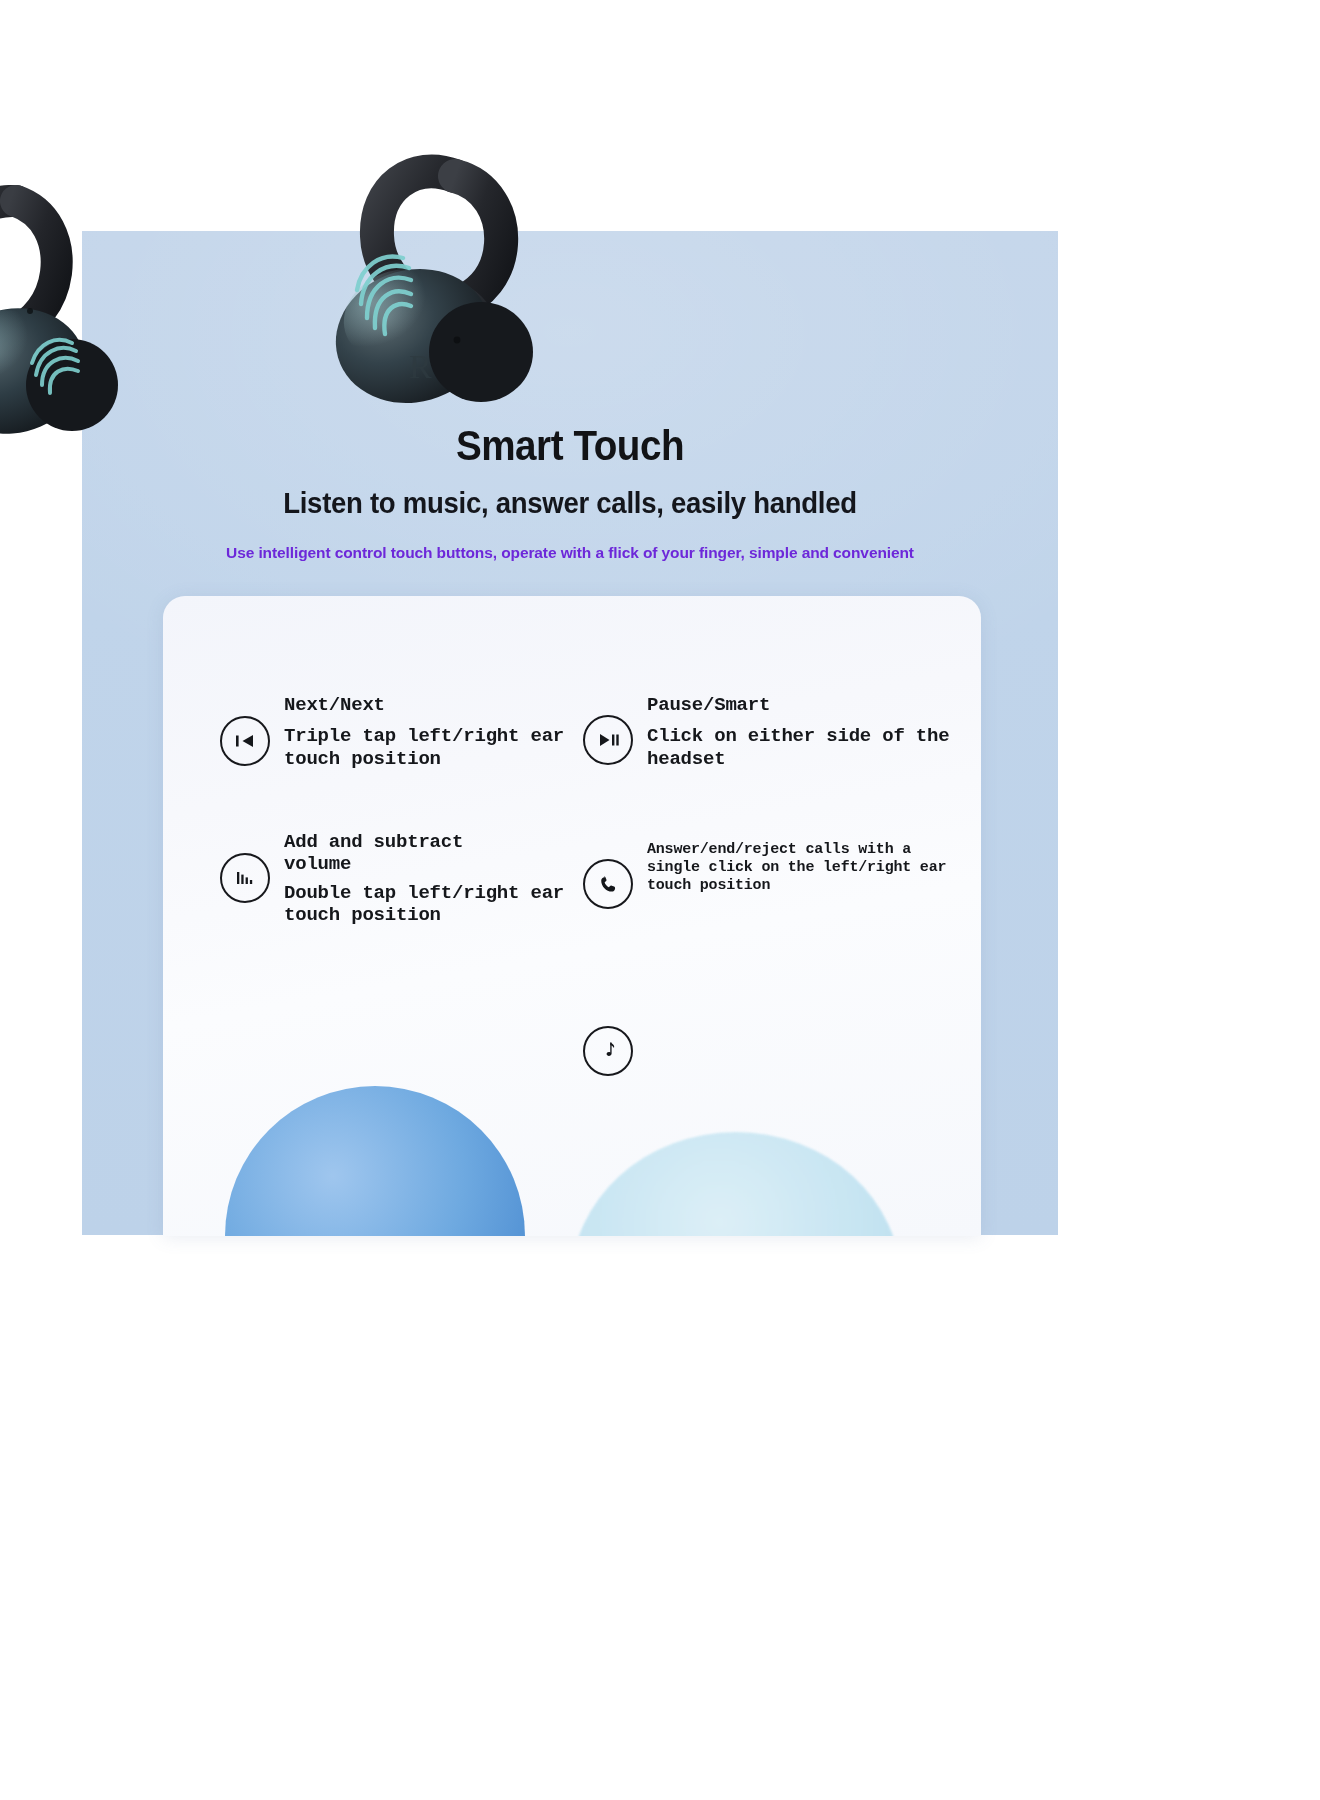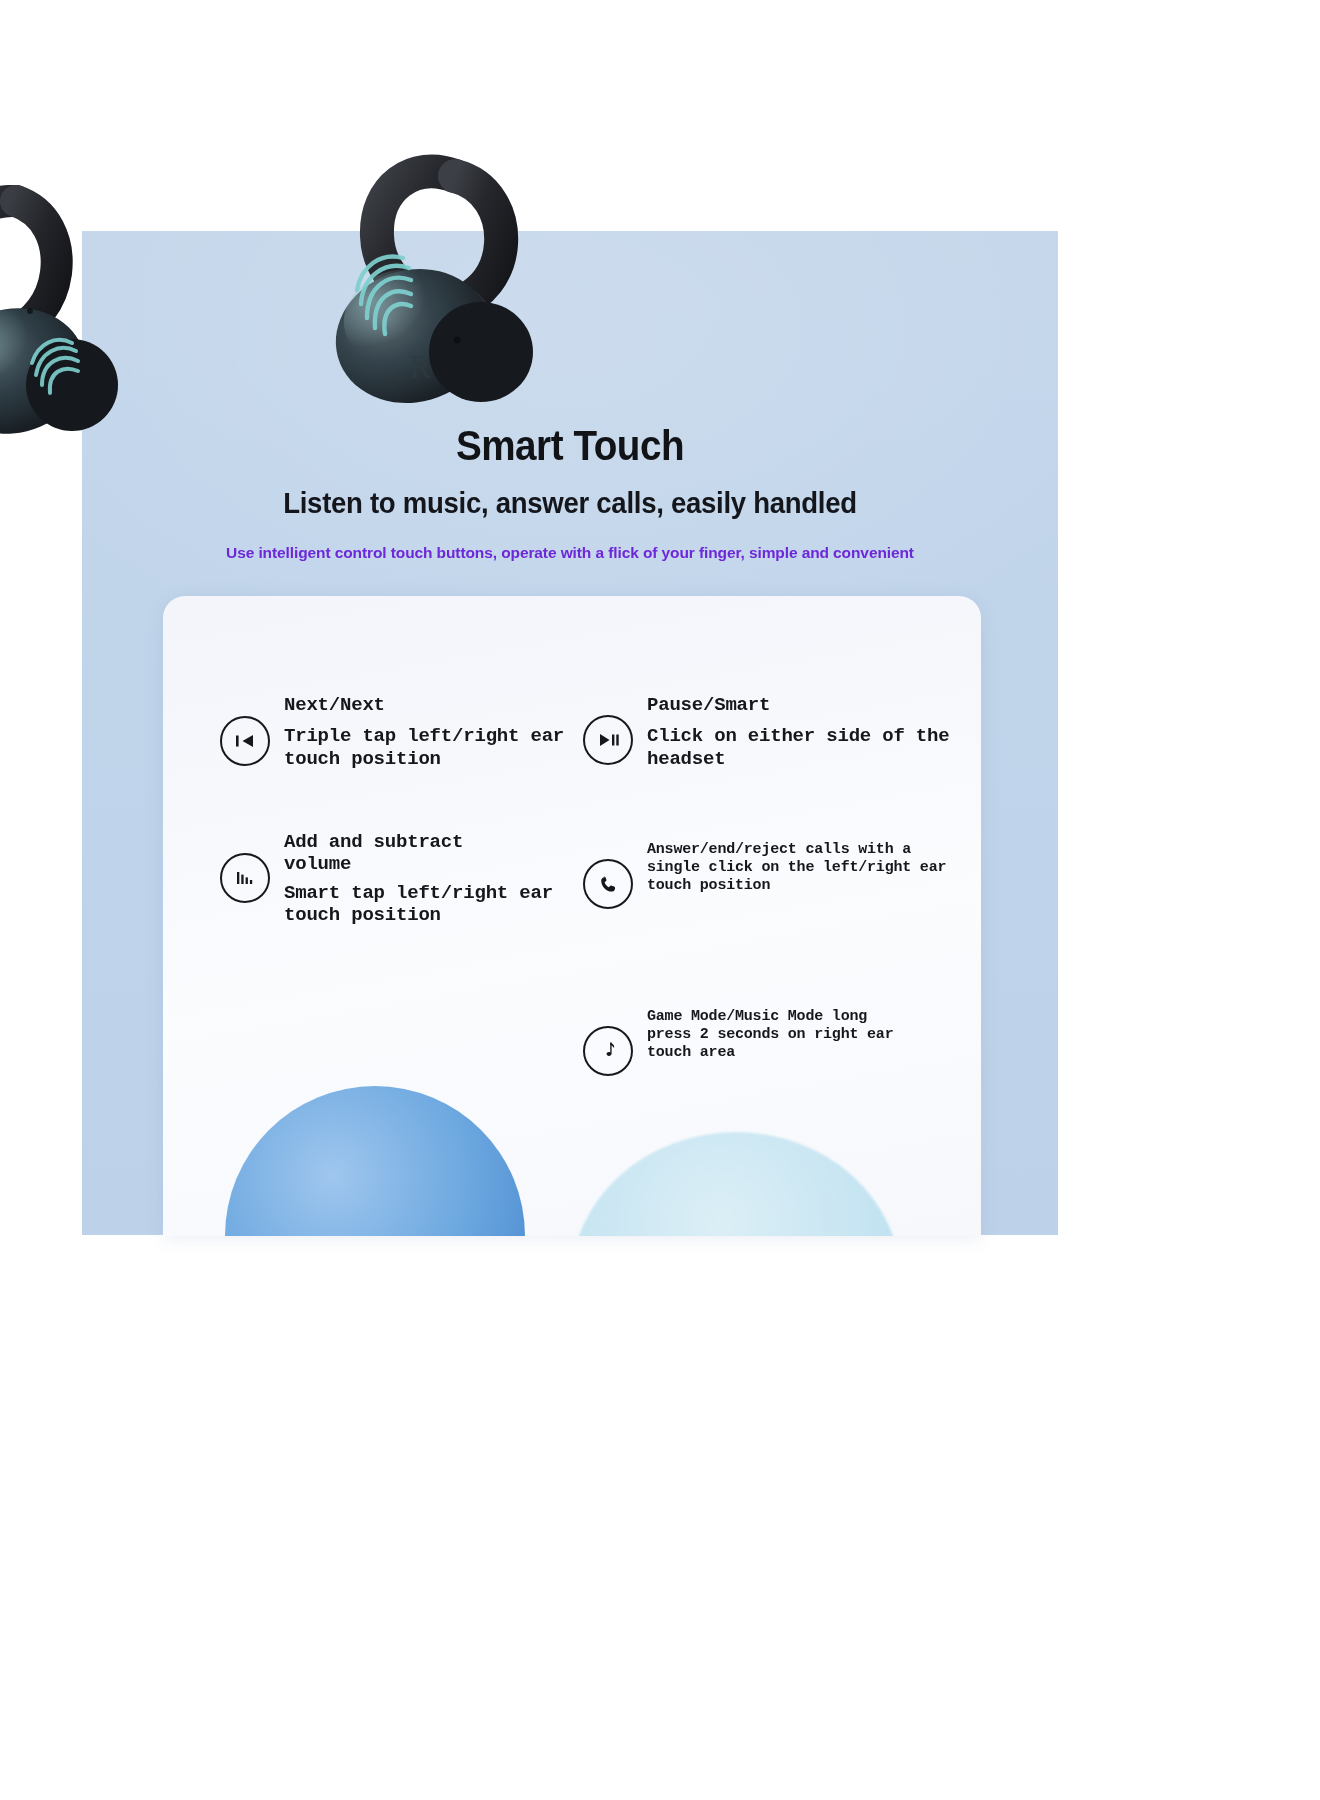--- a/index.html
+++ b/index.html
@@ -154,21 +154,21 @@
         <svg width="22" height="20" viewBox="0 0 22 20">
           <rect x="3" y="4" width="2.3" height="12" fill="#15171b"></rect>
           <rect x="7.3" y="6.6" width="2.3" height="9.4" fill="#15171b"></rect>
           <rect x="11.6" y="9.4" width="2.3" height="6.6" fill="#15171b"></rect>
           <rect x="15.9" y="12" width="2.3" height="4" fill="#15171b"></rect>
         </svg>
       </div>
       <div class="texts">
         <div class="f-title multi">Add and subtract
 volume</div>
-        <div class="f-desc tight">Smart tap left/right ear
+        <div class="f-desc tight">Double tap left/right ear
 touch position</div>
       </div>
     </div>
 
     <div class="row" id="row-call">
       <div class="icon-wrap">
         <svg width="23" height="23" viewBox="0 0 24 24">
           <path d="M7.2 3.4c.8 0 1.3.4 1.6 1.1l1 2.4c.3.7.1 1.3-.5 1.8l-1 .8c-.2.2-.3.4-.2.7.5 1.6 2.1 3.5 3.8 4.5.3.2.6.1.8-.1l.9-1c.5-.6 1.1-.7 1.8-.4l2.4 1c.7.3 1.1.9 1.1 1.6 0 1.9-1.6 3.6-3.5 3.6-5.7 0-11-5.6-11-11.4 0-1.9 1.6-3.5 3.5-3.5 0 0 .2 0 .3 0z" fill="#15171b"></path>
         </svg>
       </div>
@@ -179,25 +179,20 @@
       </div>
     </div>
 
 
     <div class="row" id="row-mode">
       <div class="icon-wrap">
         <svg width="20" height="22" viewBox="0 0 20 22">
           <path d="M13.6 2.6 L13.6 13.6 C13.6 15 12.3 16 10.9 16 C9.6 16 8.6 15.2 8.6 14.1 C8.6 13 9.6 12.1 10.9 12.1 C11.4 12.1 11.9 12.25 12.25 12.5 L12.25 5.6 L12.25 2.6 Z" fill="#15171b"></path>
           <path d="M12.25 2.6 C13.6 3.4 15.2 4.2 15.9 5.6 C16.3 6.5 16.2 7.4 15.9 8.1 C15.5 6.8 14 5.7 12.25 5.0 Z" fill="#15171b"></path>
         </svg>
-      </div>
-      <div class="texts">
-        <div class="f-block">Game Mode/Music Mode long
-press 2 seconds on right ear
-touch area</div>
       </div>
     </div>
 
   </div>
 </div>
 
 <div class="bud bud-center">
   <svg width="250" height="300" viewBox="0 0 250 300">
     <defs>
       <linearGradient id="hookG" x1="0" y1="0" x2="1" y2="1">

